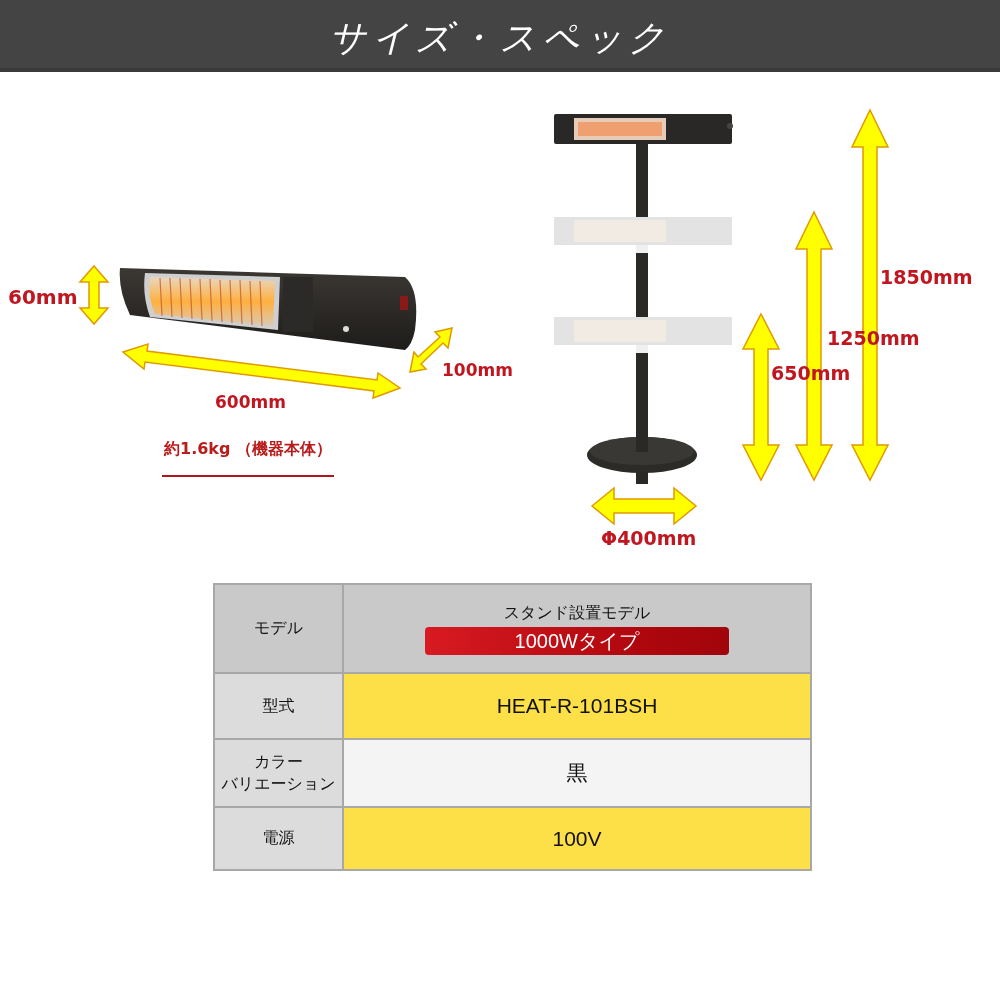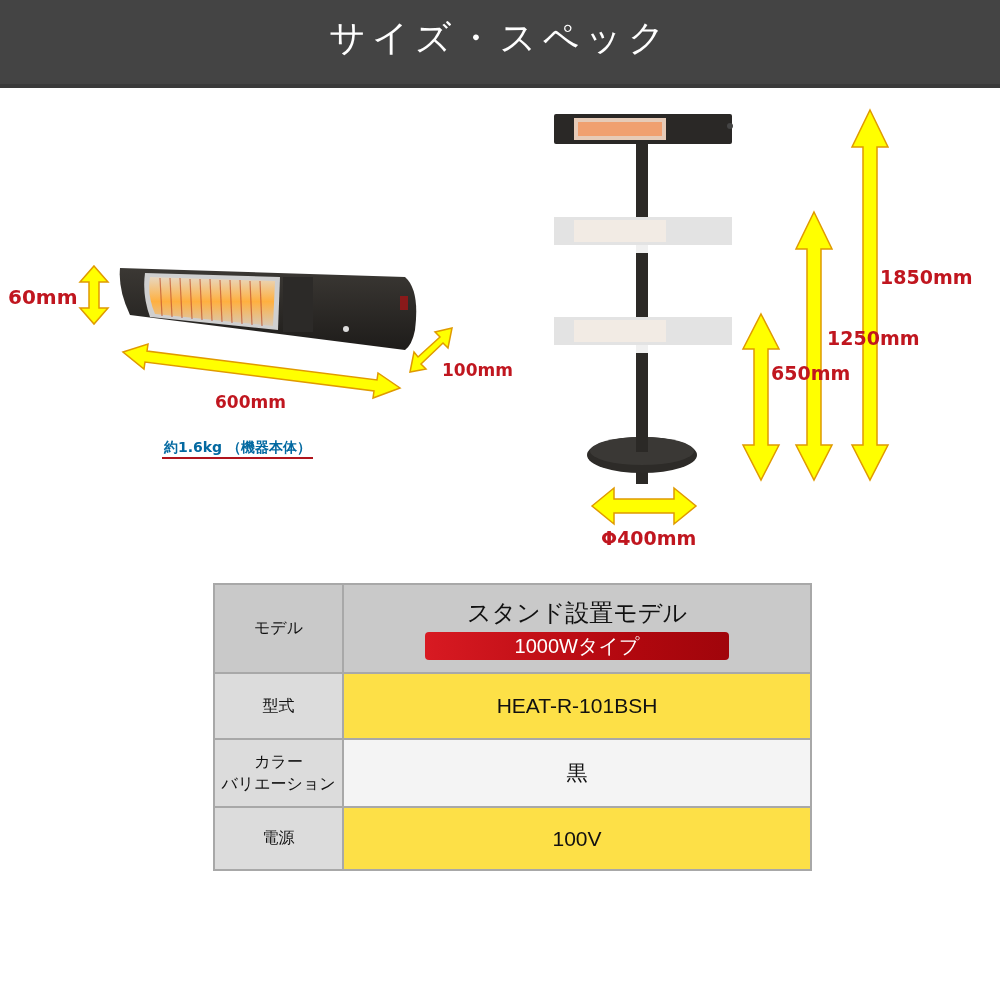--- a/index.html
+++ b/index.html
@@ -1,31 +1,31 @@
 <!DOCTYPE html>
 <html><head>
 <meta charset="utf-8">
 <style>
   html, body { margin:0; padding:0; }
   body { width:1000px; height:1000px; position:relative; overflow:hidden; background:#ffffff; font-family:"DejaVu Sans", sans-serif; }
-  .hdr { position:absolute; left:0; top:0; width:1000px; height:88px; background:#444444; border-bottom:4px solid #3a3a3a; box-sizing:border-box; }
+  .hdr { position:absolute; left:0; top:0; width:1000px; height:72px; background:#444444; border-bottom:4px solid #3a3a3a; box-sizing:border-box;font-style:italic; }
   .hdr-title { position:absolute; left:0; right:0; top:14px; text-align:center; color:#ffffff; font-size:36px; letter-spacing:6px; }
   .abs { position:absolute; }
   .dim { position:absolute; color:#c0161f; font-weight:bold; font-size:19px; font-family:"DejaVu Sans", sans-serif; white-space:nowrap; }
-  .weight { position:absolute; left:162px; top:439px; color:#0369a1; font-weight:bold; font-size:14px; border-bottom:2px solid #b0141c; padding:0 2px 0 2px; white-space:nowrap; }
+  .weight { position:absolute; left:162px; top:439px; color:#b91c1c; font-weight:bold; font-size:16px; border-bottom:2px solid #b0141c; padding:0 2px 15px 2px; white-space:nowrap; }
   
   .tbl { position:absolute; left:213px; top:583px; width:599px; border-collapse:collapse; border:2px solid #a8a8a8; }
   .tbl td { border:2px solid #a8a8a8; padding:0; text-align:center; vertical-align:middle; color:#111; }
   .tbl td.lbl { width:127px; background:#dcdcdc; font-size:16px; font-family:"DejaVu Sans", sans-serif; }
   .tbl td.val { font-size:21px; font-family:"Liberation Sans", sans-serif; }
   .tbl tr.head td { background:#c9c9c9; }
   .tbl tr.alt td.val { background:#f4f4f4; }
   .tbl tr.plain td.val { background:#fde047; }
   .badge { display:block; margin:3px auto 0 auto; width:304px; height:28px; line-height:28px; border-radius:4px; background:linear-gradient(90deg,#d81a22,#b0070e 70%,#a0050b); color:#ffffff; font-size:20px; font-family:"Liberation Sans", sans-serif; }
-  .sub { font-size:24px; }
+  .sub { font-size:16px; }
 </style>
 </head>
 <body>
 
 <div class="hdr">
   <div class="hdr-title">サイズ・スペック</div>
 </div>
 
 <svg class="abs" style="left:0;top:250px" width="540" height="180">
   <defs>

